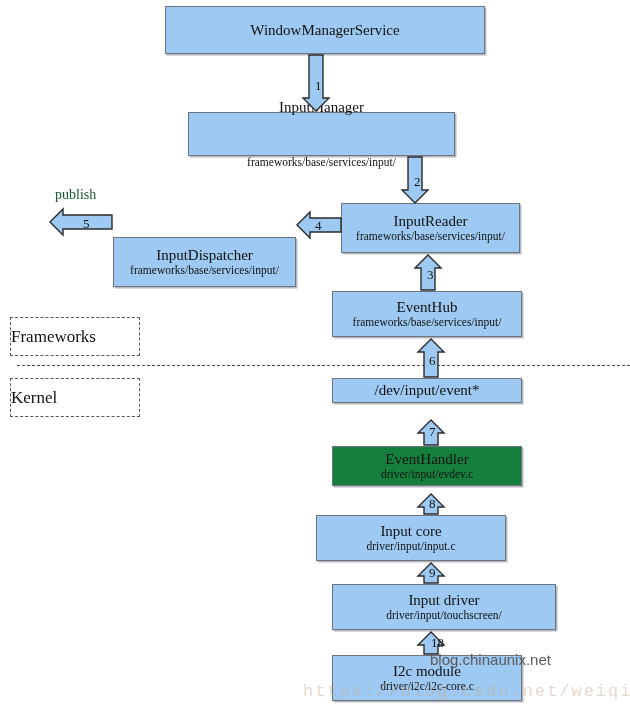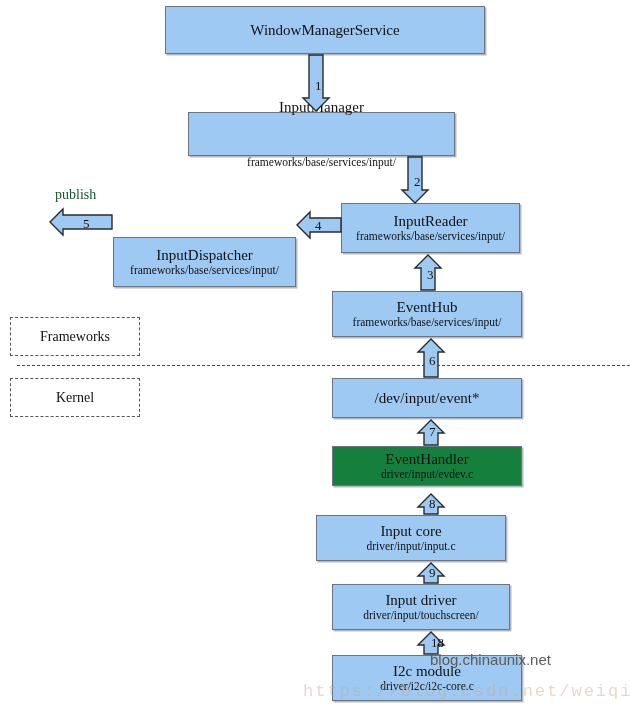--- a/index.html
+++ b/index.html
@@ -49,22 +49,21 @@
   }
   .node.single .title { font-size: 15px; }
 
   
   .legend-box {
     position: absolute;
     box-sizing: border-box;
     border: 1.6px dashed #555;
     display: flex;
     align-items: center;
-    justify-content: center;
-    font-size: 14px;
+    font-size: 17px;
     color: #111;
     background: transparent;
     z-index: 4;
   }
   
   .divider {
     position: absolute;
     border-top: 1.6px dashed #4a4a4a;
     z-index: 2;
   }
@@ -159,32 +158,32 @@
         <div class="path">frameworks/base/services/input/</div>
       </div>
       <div class="node" style="left: 341px; top: 203px; width: 179px; height: 50px; background: rgb(157, 201, 242); border-color: rgb(107, 116, 128);">
         <div class="title">InputReader</div>
         <div class="path">frameworks/base/services/input/</div>
       </div>
       <div class="node" style="left: 332px; top: 291px; width: 190px; height: 46px; background: rgb(157, 201, 242); border-color: rgb(107, 116, 128);">
         <div class="title">EventHub</div>
         <div class="path">frameworks/base/services/input/</div>
       </div>
-      <div class="node single" style="left: 332px; top: 378px; width: 190px; height: 40px; background: rgb(157, 201, 242); border-color: rgb(107, 116, 128);">
+      <div class="node single" style="left: 332px; top: 378px; width: 190px; height: 25px; background: rgb(157, 201, 242); border-color: rgb(107, 116, 128);">
         <div class="title">/dev/input/event*</div>
       </div>
       <div class="node" style="left: 332px; top: 446px; width: 190px; height: 40px; background: #15803d; border-color: rgb(107, 116, 128); text-align: right;">
         <div class="title">EventHandler</div>
         <div class="path">driver/input/evdev.c</div>
       </div>
       <div class="node" style="left: 316px; top: 515px; width: 190px; height: 46px; background: rgb(157, 201, 242); border-color: rgb(107, 116, 128);">
         <div class="title">Input core</div>
         <div class="path">driver/input/input.c</div>
       </div>
-      <div class="node" style="left: 332px; top: 584px; width: 178px; height: 46px; background: rgb(157, 201, 242); border-color: rgb(107, 116, 128);">
+      <div class="node" style="left: 332px; top: 584px; width: 224px; height: 46px; background: rgb(157, 201, 242); border-color: rgb(107, 116, 128);">
         <div class="title">Input driver</div>
         <div class="path">driver/input/touchscreen/</div>
       </div>
       <div class="node" style="left: 332px; top: 655px; width: 190px; height: 46px; background: rgb(157, 201, 242); border-color: rgb(107, 116, 128);">
         <div class="title">I2c module</div>
         <div class="path">driver/i2c/i2c-core.c</div>
       </div>
     </div>
 
   <div id="legend-layer">

